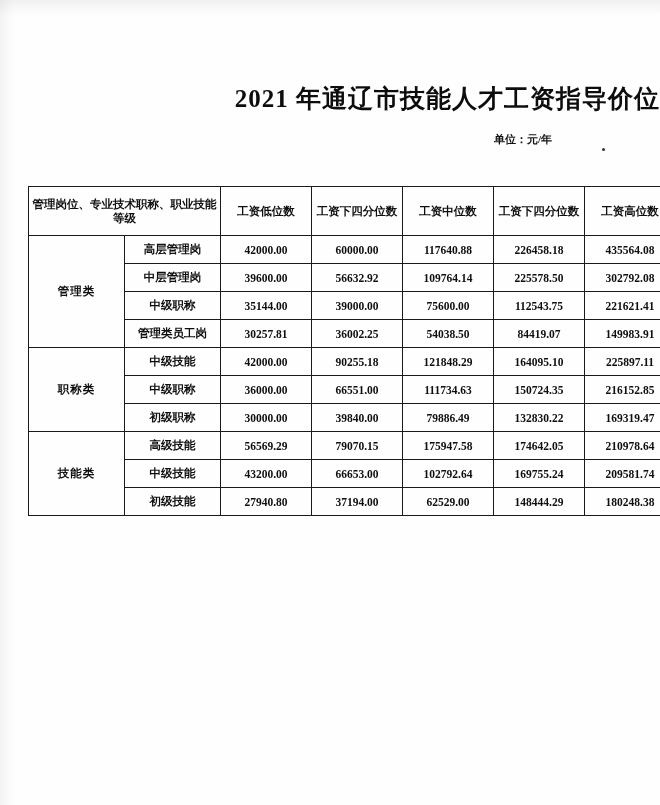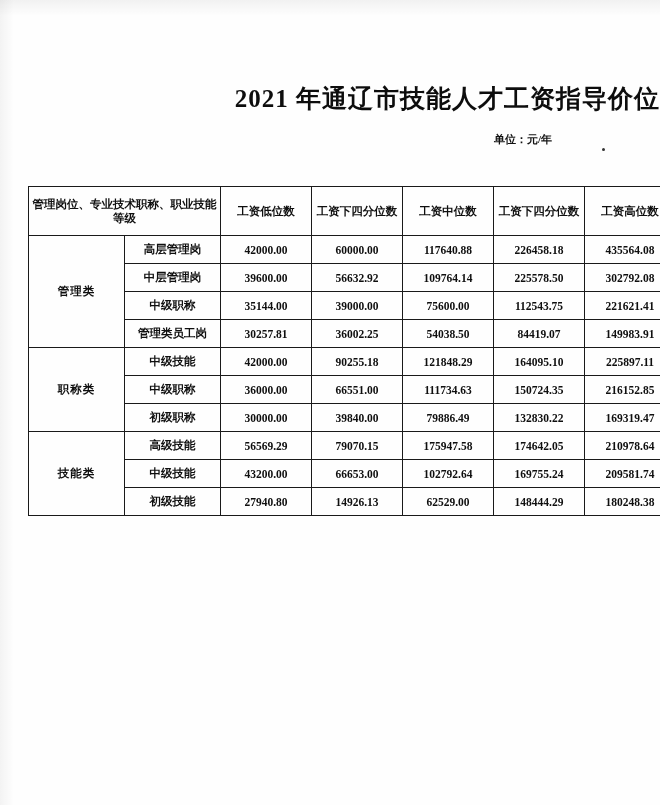--- a/index.html
+++ b/index.html
@@ -214,21 +214,21 @@
         <td class="level-cell">中级技能</td>
         <td class="num-cell">43200.00</td>
         <td class="num-cell">66653.00</td>
         <td class="num-cell">102792.64</td>
         <td class="num-cell">169755.24</td>
         <td class="num-cell">209581.74</td>
       </tr>
       <tr>
         <td class="level-cell">初级技能</td>
         <td class="num-cell">27940.80</td>
-        <td class="num-cell">14926.13</td>
+        <td class="num-cell">37194.00</td>
         <td class="num-cell">62529.00</td>
         <td class="num-cell">148444.29</td>
         <td class="num-cell">180248.38</td>
       </tr>
     </tbody>
   </table>
 
 </div>
 
 </body></html>

